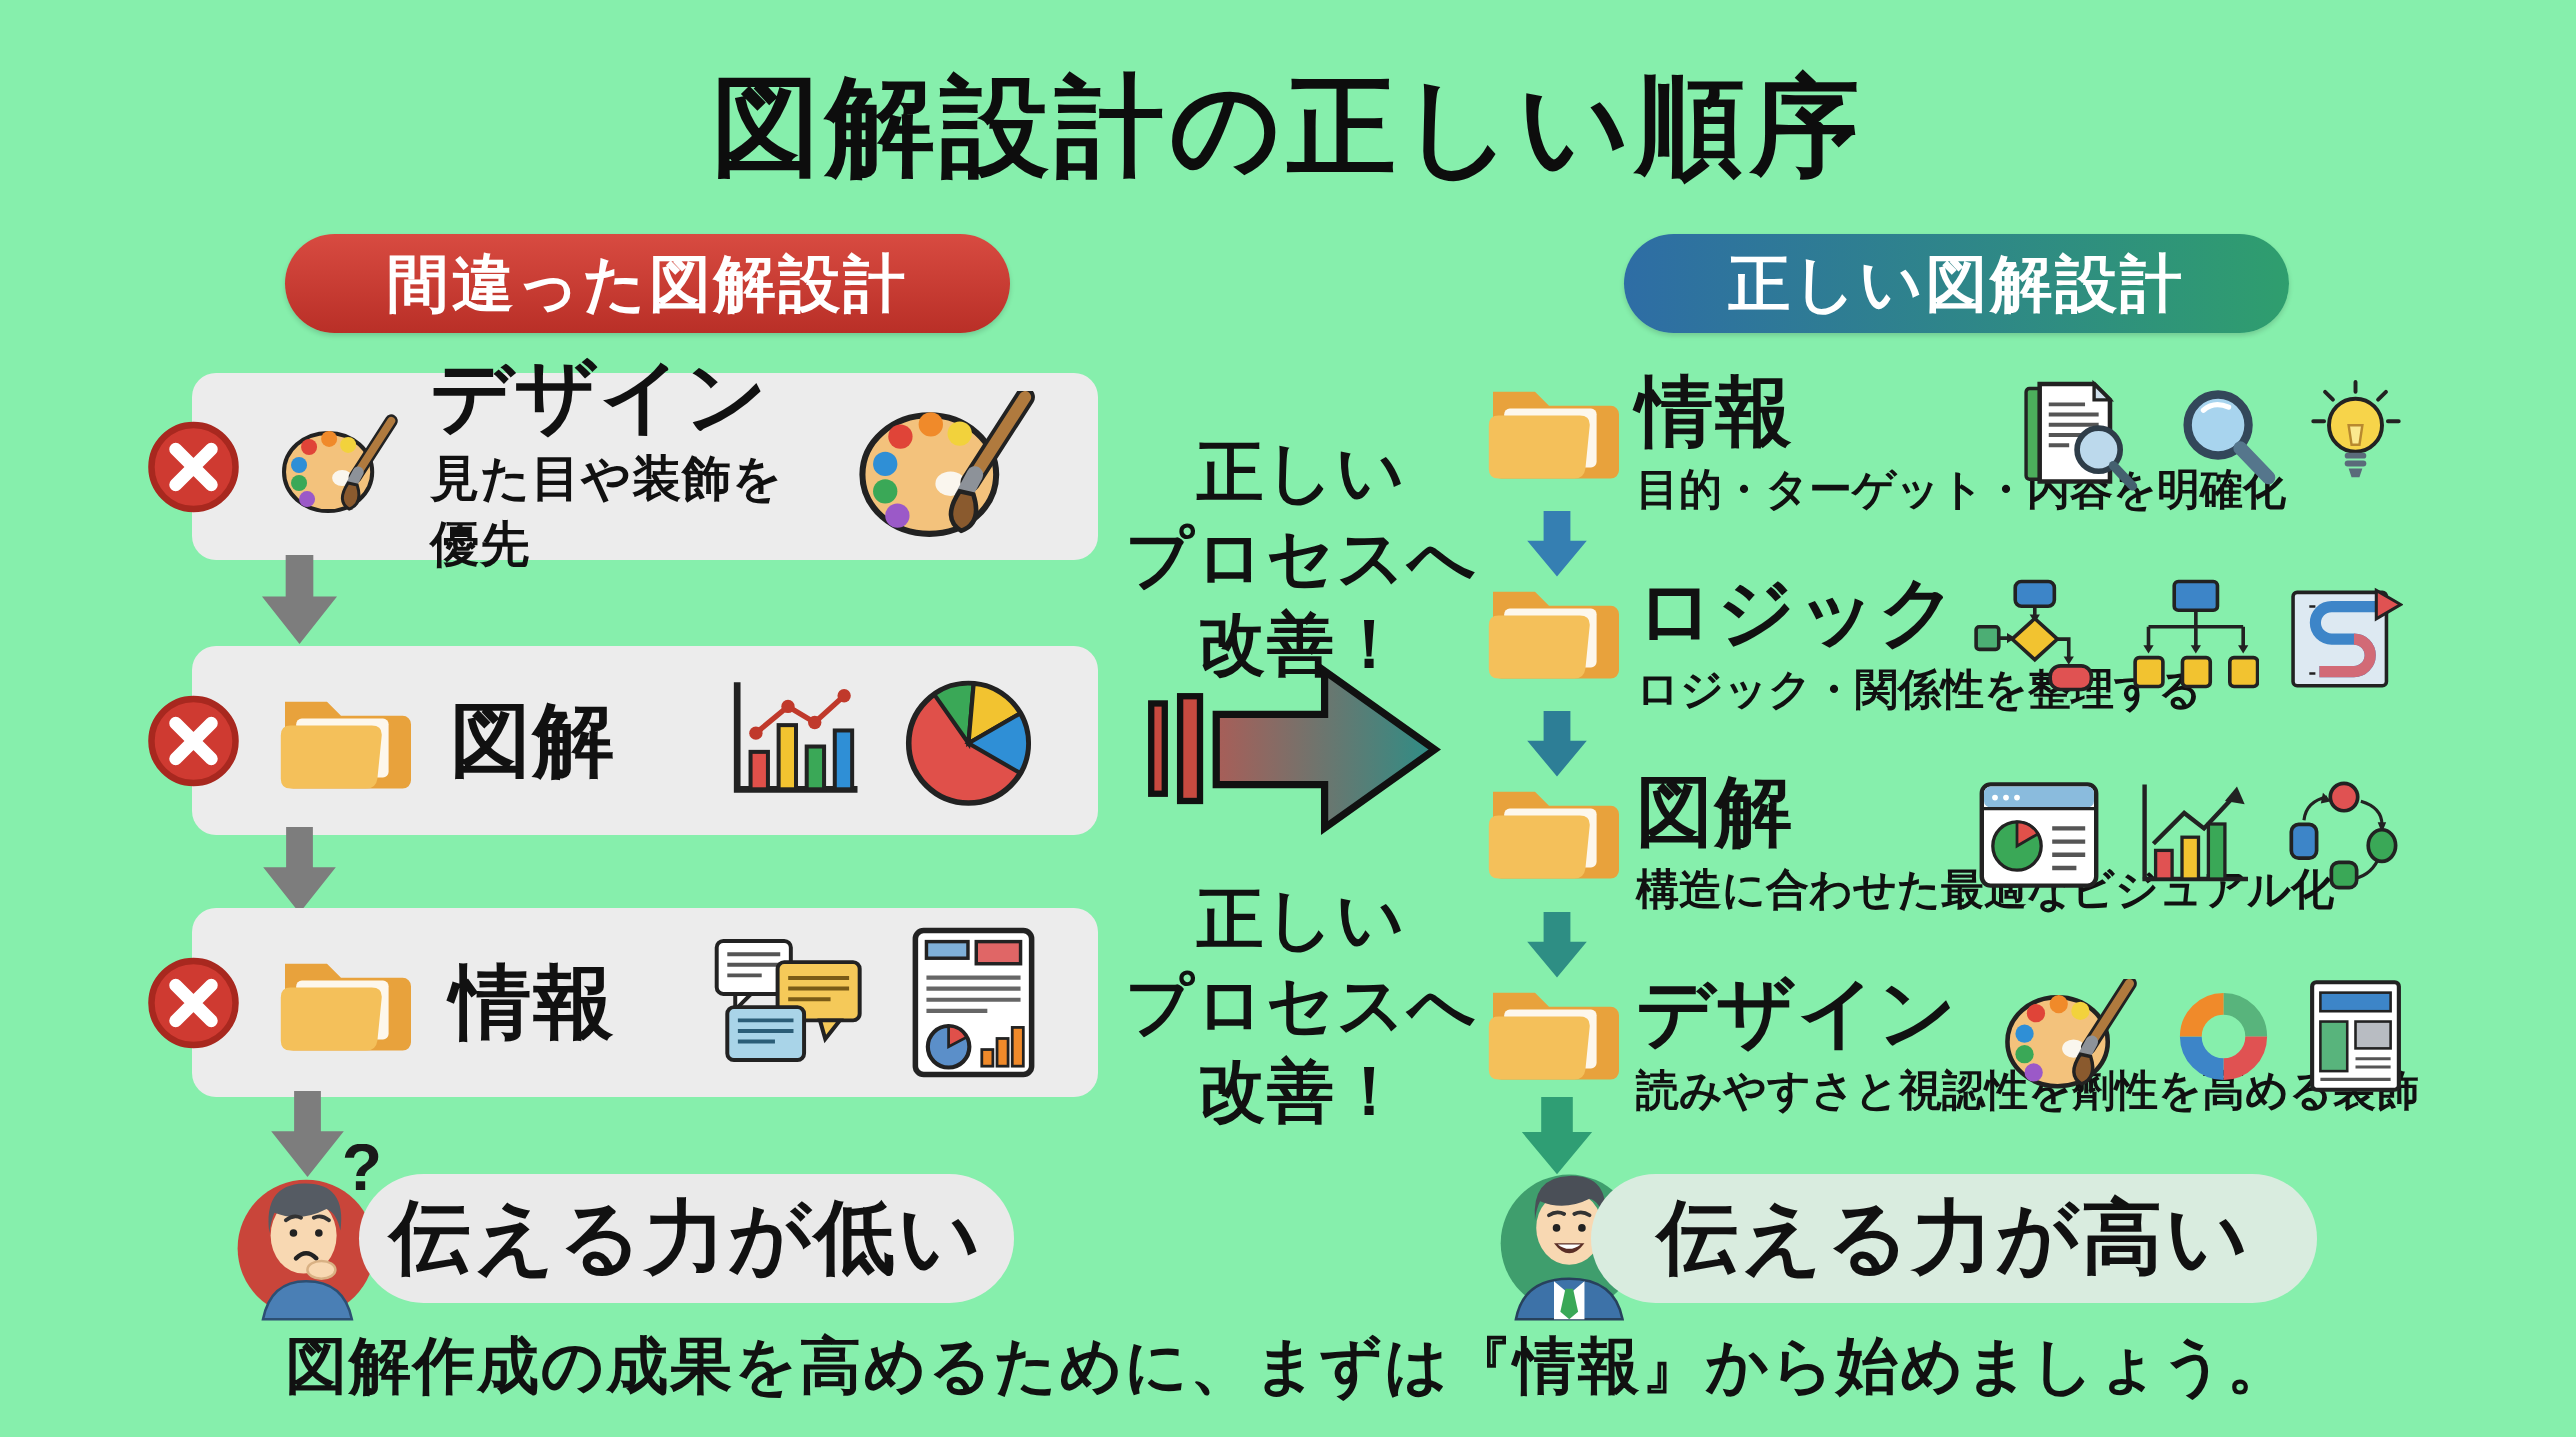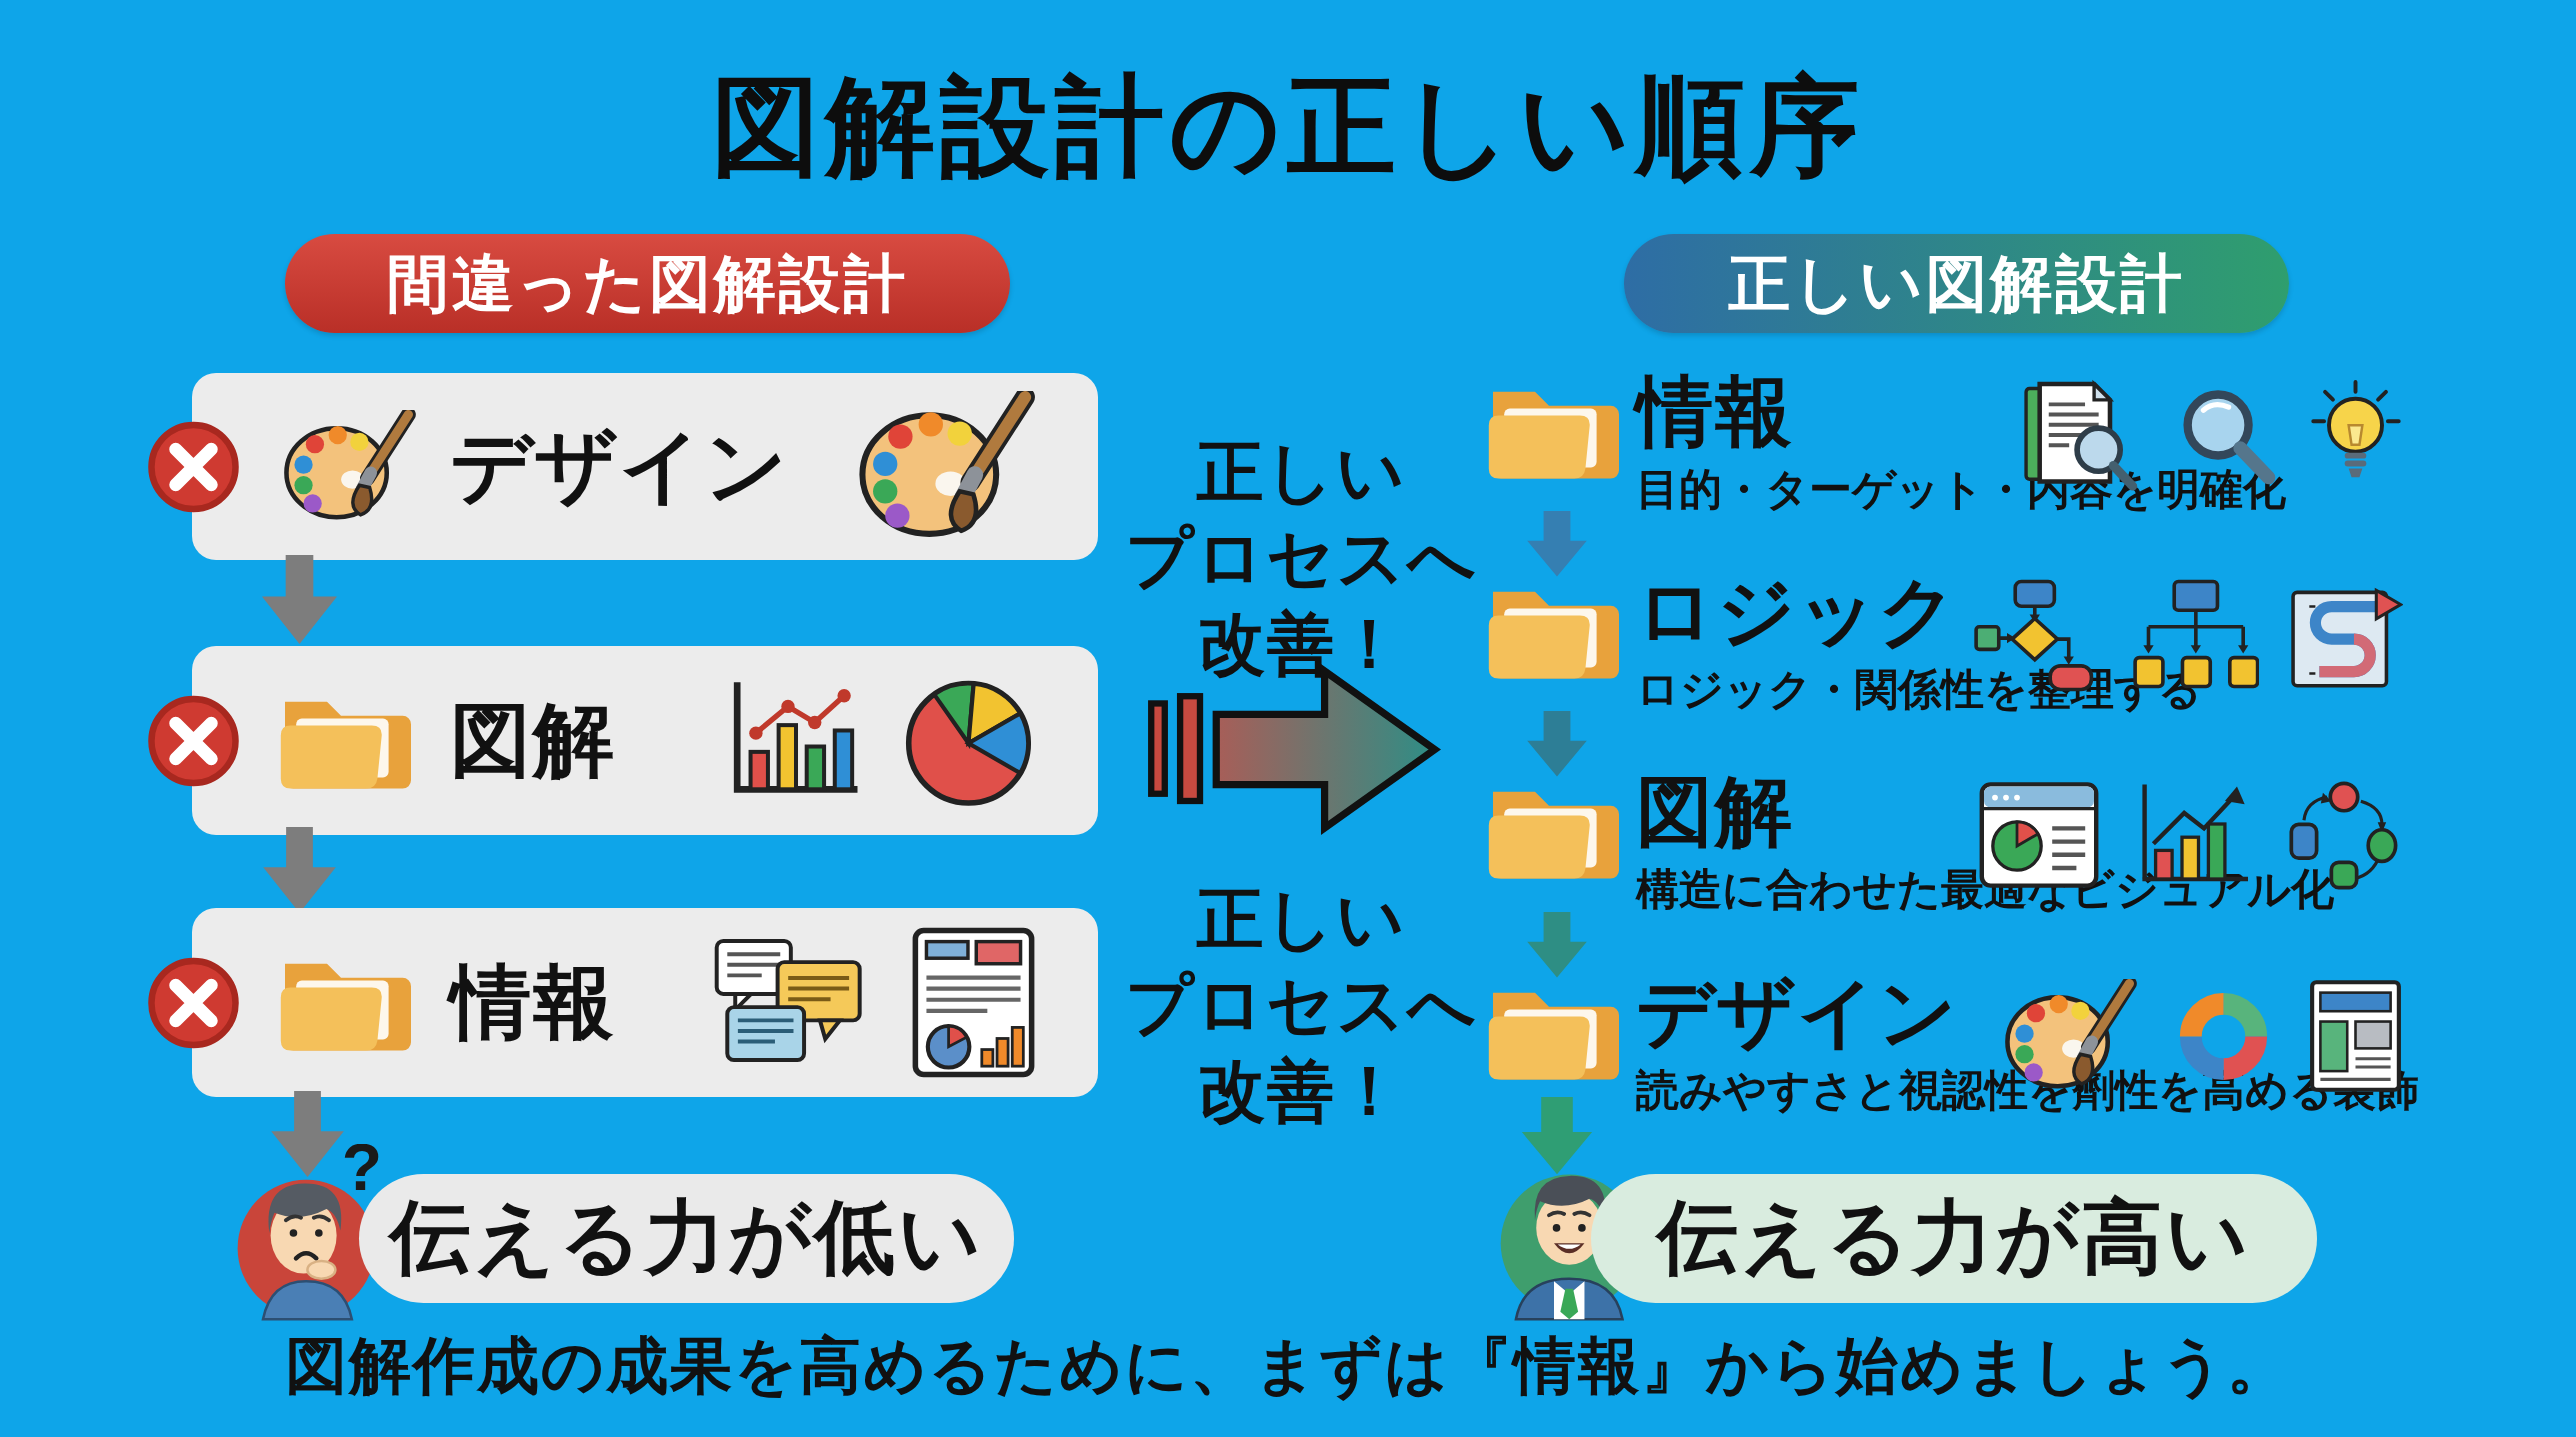--- a/index.html
+++ b/index.html
@@ -1,18 +1,18 @@
 <!DOCTYPE html>
 <html style="font-size:15px"><head>
 <meta charset="utf-8">
 <style>
   *{box-sizing:border-box;margin:0;padding:0}
   html,body{background:#f8f6f2}
   body{font-family:"Liberation Sans","DejaVu Sans",sans-serif;color:#111}
-  .canvas{position:relative;width:2576px;height:1438px;background:#0ea5e9;overflow:hidden}
+  .canvas{position:relative;width:2576px;height:1438px;background:#86efac;overflow:hidden}
 
   .title{position:absolute;top:54px;left:0;right:0;text-align:center;
          font-size:109px;font-weight:900;letter-spacing:5.6px;color:#0d0d0d}
 
   
   .pill{position:absolute;height:99px;border-radius:50px;display:flex;align-items:center;
         justify-content:center;color:#fff;font-weight:900;letter-spacing:2.8px;font-size:62px;
         box-shadow:0 2.8px 5.6px rgba(0,0,0,.15)}
   .pill-wrong{left:285px;top:234px;width:725px;background:linear-gradient(180deg,#d84b41,#b92f27)}
   .pill-right{left:1624px;top:234px;width:665px;background:linear-gradient(90deg,#2e6da5,#2f9e6e)}
@@ -118,20 +118,21 @@
         <circle cx="21" cy="48" r="8" fill="#2f8fd6"></circle>
       <circle cx="21" cy="66" r="8" fill="#3aa857"></circle>
         <circle cx="29" cy="82" r="8" fill="#9b59c8"></circle>
       <path d="M113 4 L77 60" stroke="#222" stroke-width="13" stroke-linecap="round"></path>
       <path d="M113 4 L77 60" stroke="#b07a3e" stroke-width="8" stroke-linecap="round"></path>
       <path d="M80 55 L72 70" stroke="#8d9299" stroke-width="11" stroke-linecap="round"></path>
       <path d="M70 66 q-12 18 1 26 q14 -5 8 -24 z" fill="#8a5a2e" stroke="#222" stroke-width="3"></path>
     </svg>
     <div class="wtext">
       <div class="wtitle">デザイン</div>
+      <div class="wdesc">見た目や装飾を優先</div>
     </div>
     <div class="wicons">
       <svg class="ic ic-pal-lg" viewBox="0 0 120 100">
         <ellipse cx="50" cy="55" rx="44" ry="39" fill="#f3c27c" stroke="#222" stroke-width="4"></ellipse>
         <ellipse cx="64" cy="61" rx="10" ry="8" fill="#faf6ee"></ellipse>
         <circle cx="31" cy="30" r="8" fill="#e04438"></circle>
           <circle cx="51" cy="22" r="8" fill="#f08a2a"></circle>
         <circle cx="70" cy="28" r="8" fill="#f2d23c"></circle>
           <circle cx="21" cy="48" r="8" fill="#2f8fd6"></circle>
         <circle cx="21" cy="66" r="8" fill="#3aa857"></circle>

